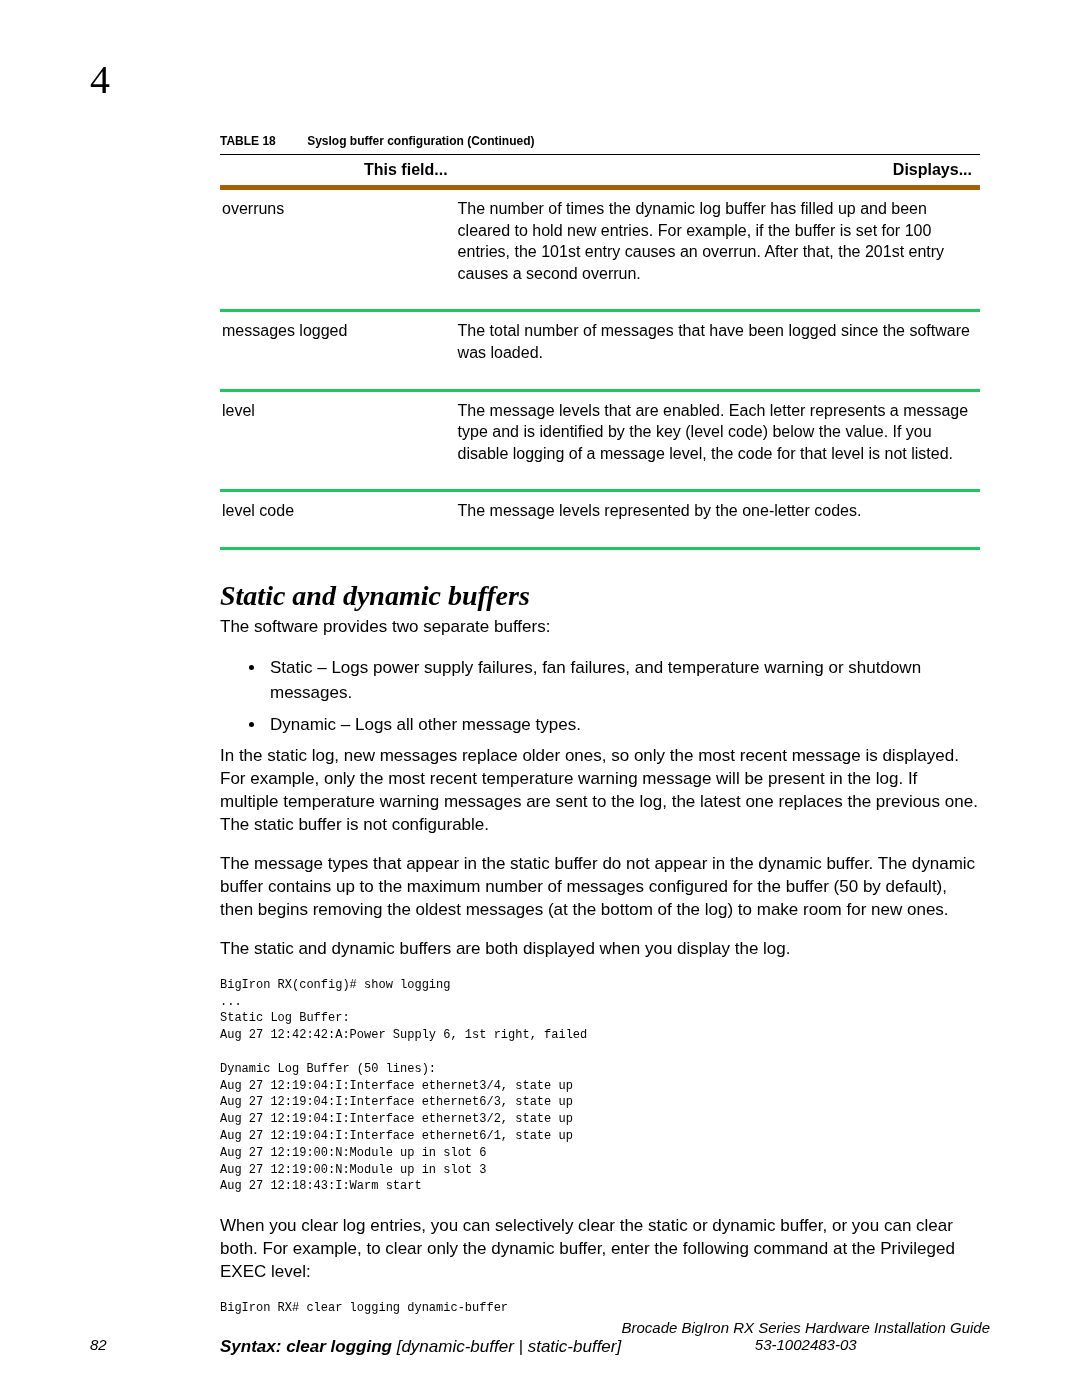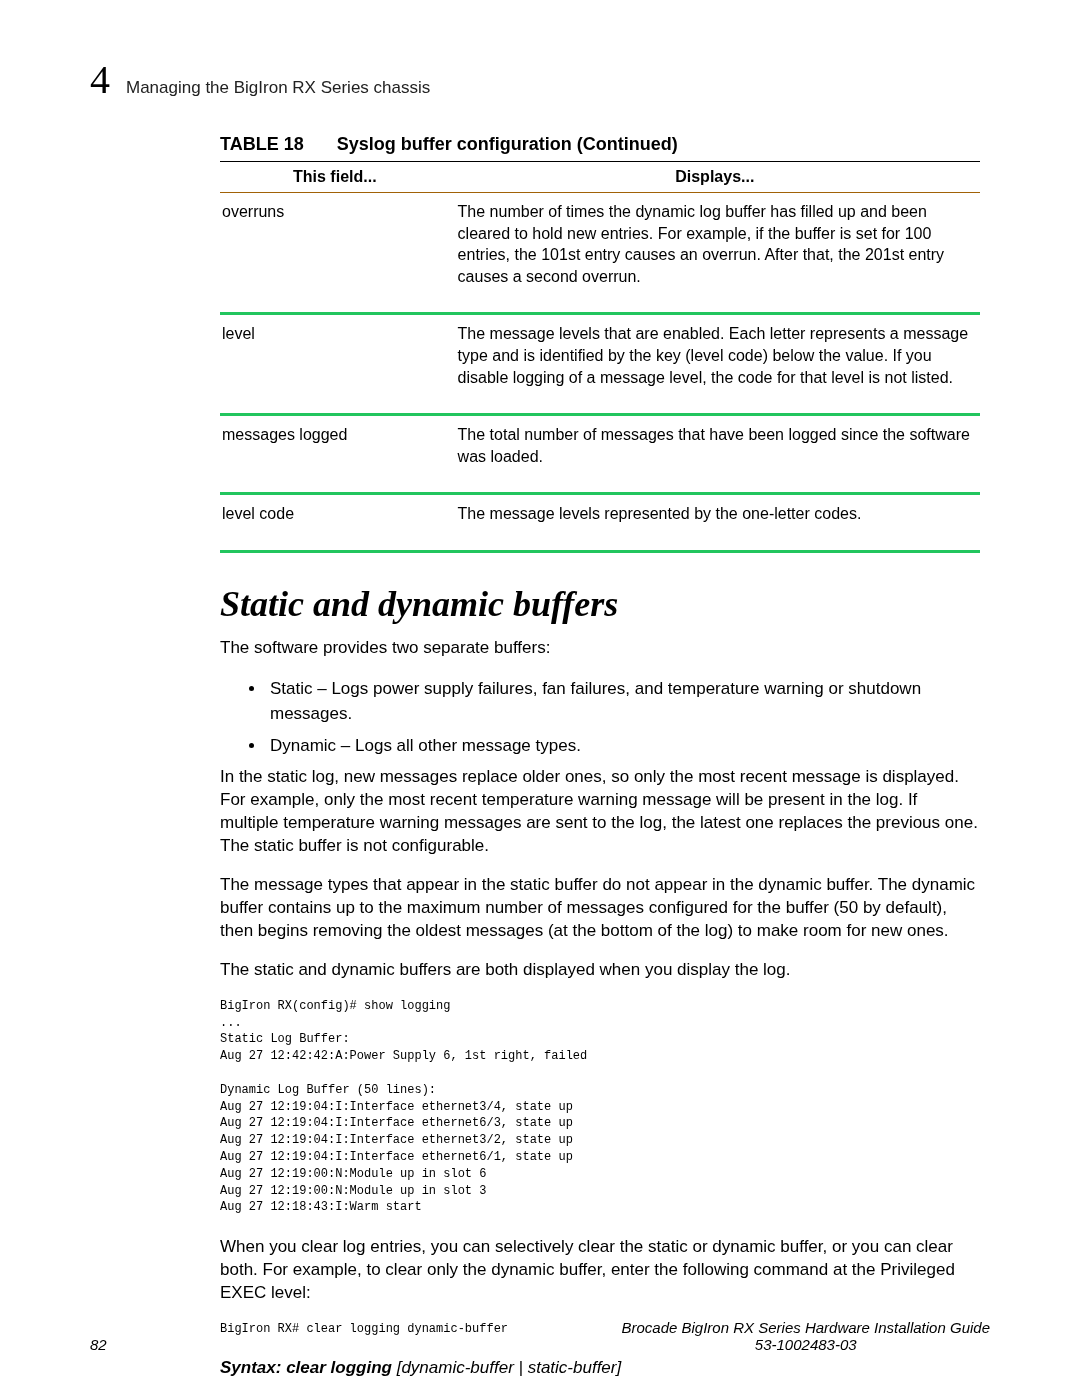--- a/index.html
+++ b/index.html
@@ -31,58 +31,58 @@
   }
   .chapter-title {
     font-size: 17px;
     color: #222;
   }
   .content {
     margin-left: 130px;
     margin-right: 10px;
   }
   .table-caption {
-    font-size: 18px;
+    font-size: 12px;
     margin-bottom: 6px;
   }
   .table-caption .caption-label {
     font-weight: bold;
     margin-right: 28px;
   }
   .table-caption .caption-text {
     font-weight: bold;
   }
   table.syslog {
     width: 100%;
     border-collapse: collapse;
     font-size: 16px;
   }
   table.syslog th {
-    text-align: center;
+    text-align: right;
     font-weight: bold;
     border-top: 1px solid #000;
-    border-bottom: 1px solid #a16207;
+    border-bottom: 5px solid #a16207;
     padding: 6px 8px 6px 2px;
     vertical-align: top;
   }
   table.syslog td {
     border-bottom: 3px solid #22c55e;
     padding: 8px 8px 25px 2px;
     vertical-align: top;
     line-height: 1.35;
   }
   table.syslog th:first-child,
   table.syslog td:first-child { width: 31%; }
   .section-heading {
     font-family: "Times New Roman", Times, serif;
     font-style: italic;
     font-weight: bold;
-    font-size: 36px;
+    font-size: 28px;
     margin-top: 30px;
-    margin-bottom: 12px;
+    margin-bottom: 4px;
   }
   .para {
     font-size: 17px;
     line-height: 1.35;
     margin-bottom: 16px;
   }
   ul.bullets {
     list-style: disc;
     margin: 0 0 8px 0;
     padding-left: 46px;
@@ -119,21 +119,20 @@
   }
   .footer-right { text-align: center; }
 </style>
 </head>
 <body>
 
 <div class="page">
 
   <div class="header-line">
     <span class="chapter-num">4</span>
-    <span class="chapter-title">Managing the BigIron RX Series chassis</span>
   </div>
 
   <div class="content">
 
     <div class="table-caption">
       <span class="caption-label">TABLE 18</span>
       <span class="caption-text">Syslog buffer configuration  (Continued)</span>
     </div>
 
     <table class="syslog">
@@ -142,26 +141,26 @@
           <th>This field...</th>
           <th>Displays...</th>
         </tr>
       </thead>
       <tbody>
         <tr>
           <td>overruns</td>
           <td>The number of times the dynamic log buffer has filled up and been cleared to hold new entries. For example, if the buffer is set for 100 entries, the 101st entry causes an overrun. After that, the 201st entry causes a second overrun.</td>
         </tr>
         <tr>
+          <td>messages logged</td>
+          <td>The total number of messages that have been logged since the software was loaded.</td>
+        </tr>
+        <tr>
           <td>level</td>
           <td>The message levels that are enabled. Each letter represents a message type and is identified by the key (level code) below the value. If you disable logging of a message level, the code for that level is not listed.</td>
-        </tr>
-        <tr>
-          <td>messages logged</td>
-          <td>The total number of messages that have been logged since the software was loaded.</td>
         </tr>
         <tr>
           <td>level code</td>
           <td>The message levels represented by the one-letter codes.</td>
         </tr>
       </tbody>
     </table>
 
     <div class="section-heading">Static and dynamic buffers</div>
 

